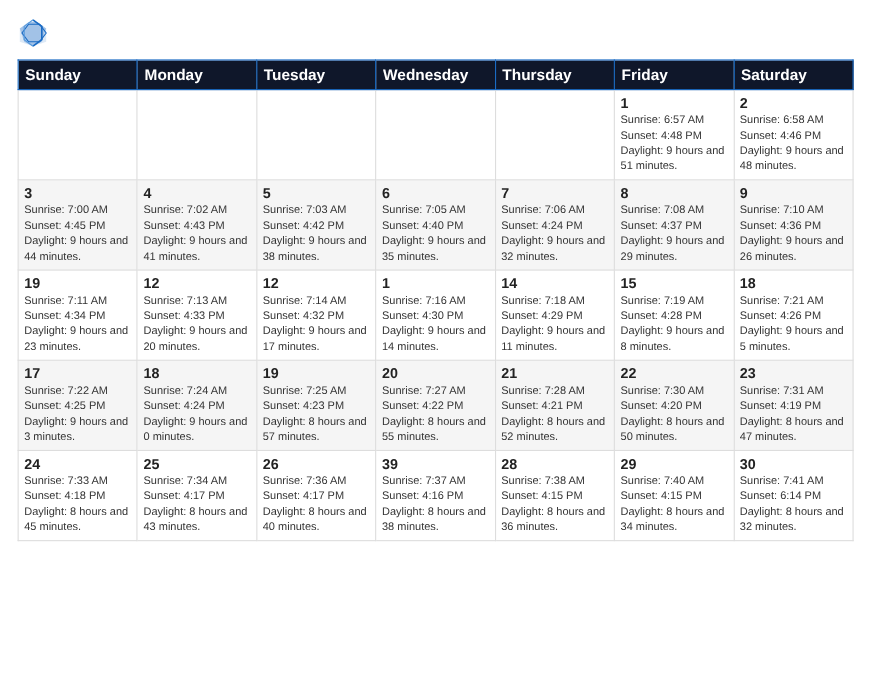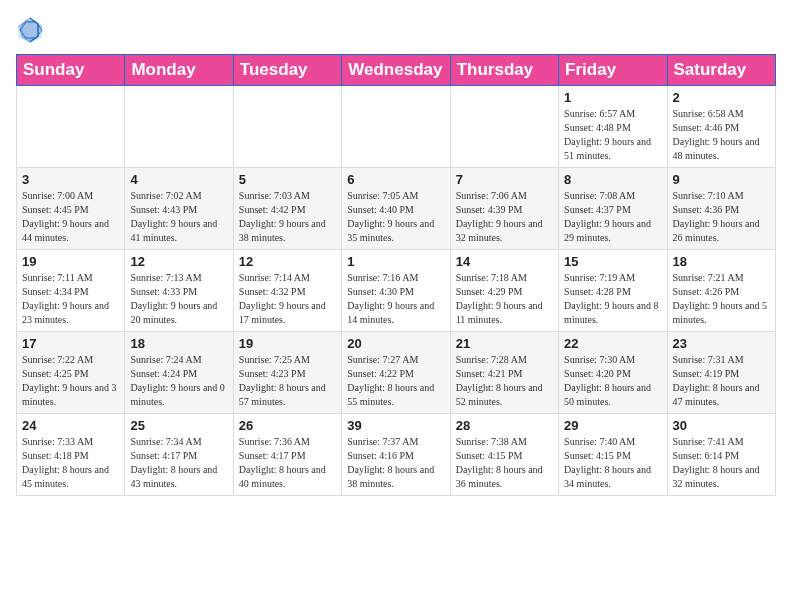--- a/index.html
+++ b/index.html
@@ -46,23 +46,23 @@
     }
     .location {
       font-size: 16px;
       color: #444;
     }
     .calendar {
       width: 100%;
       border-collapse: collapse;
     }
     .calendar th {
-      background: #ec4899;
+      background: #0f172a;
       color: #fff;
-      font-size: 17px;
+      font-size: 14px;
       font-weight: bold;
       padding: 5px 6px;
       text-align: left;
       border: 1px solid #1a6bc4;
     }
     .calendar td {
       border: 1px solid #ddd;
       vertical-align: top;
       padding: 4px 5px;
       width: calc(100% / 7);
@@ -76,21 +76,20 @@
       font-size: 13px;
       font-weight: bold;
       color: #222;
       display: block;
       margin-bottom: 2px;
     }
     .day-info {
       font-size: 10px;
       color: #333;
       line-height: 1.4;
-      font-family: Liberation Serif, serif;
     }
     .empty-cell {
       background: #fff !important;
     }
   </style>
 </head>
 <body>
 
 <div class="container">
   <div class="header-area">
@@ -166,21 +165,21 @@
           </td>
           <td>
             <span class="day-number">6</span>
             <div class="day-info">Sunrise: 7:05 AM
 Sunset: 4:40 PM
 Daylight: 9 hours and 35 minutes.</div>
           </td>
           <td>
             <span class="day-number">7</span>
             <div class="day-info">Sunrise: 7:06 AM
-Sunset: 4:39 PM
+Sunset: 4:24 PM
 Daylight: 9 hours and 32 minutes.</div>
           </td>
           <td>
             <span class="day-number">8</span>
             <div class="day-info">Sunrise: 7:08 AM
 Sunset: 4:37 PM
 Daylight: 9 hours and 29 minutes.</div>
           </td>
           <td>
             <span class="day-number">9</span>

